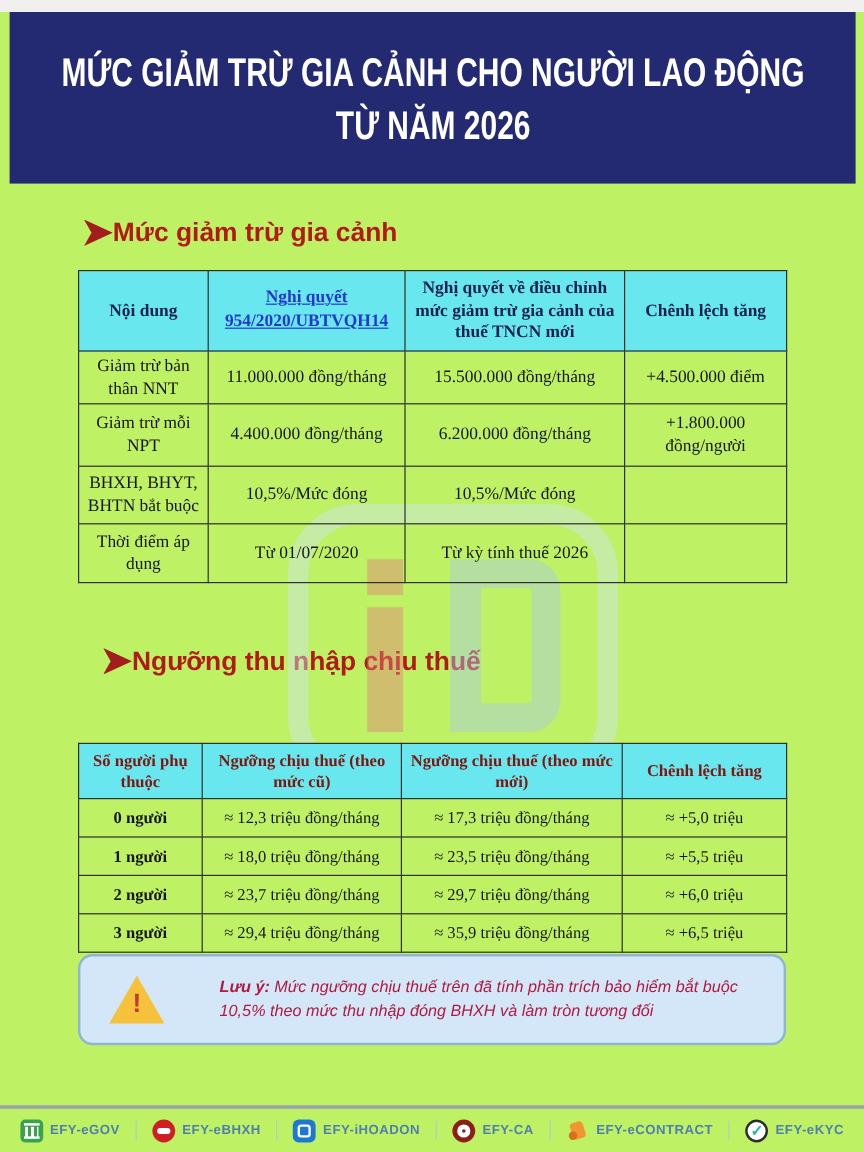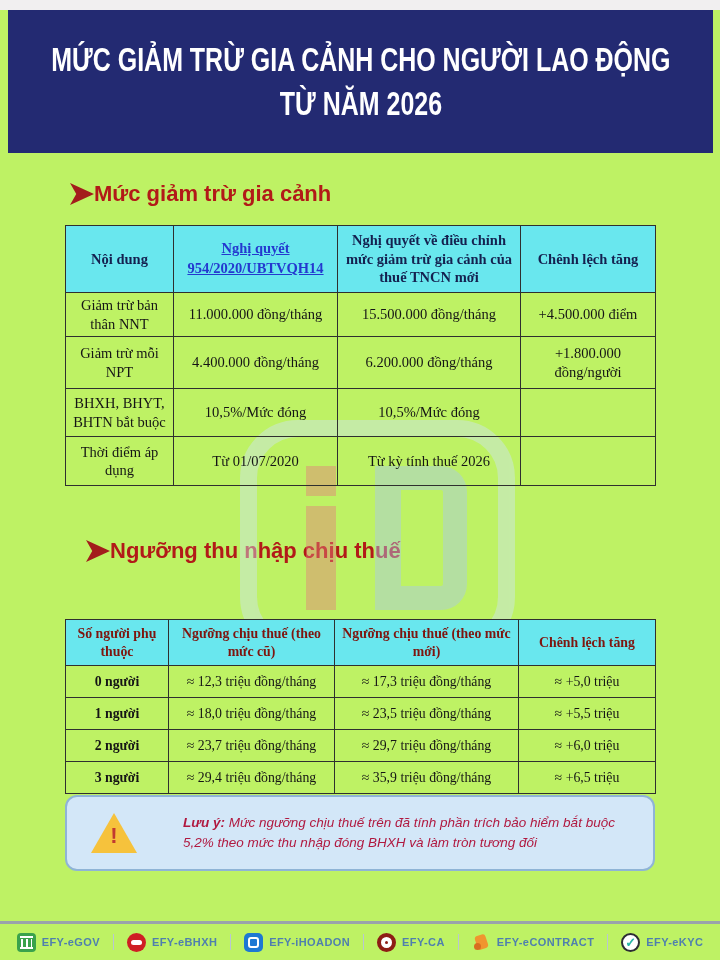--- a/index.html
+++ b/index.html
@@ -207,21 +207,21 @@
       </tr>
     </tbody>
   </table>
 
   <div class="note">
     <div class="warn">
       <div class="tri"></div>
       <div class="bang">!</div>
     </div>
     <div class="body">
-      <b>Lưu ý:</b><span> Mức ngưỡng chịu thuế trên đã tính phần trích bảo hiểm bắt buộc 5,2% theo mức thu nhập đóng BHXH và làm tròn tương đối</span>
+      <b>Lưu ý:</b><span> Mức ngưỡng chịu thuế trên đã tính phần trích bảo hiểm bắt buộc 10,5% theo mức thu nhập đóng BHXH và làm tròn tương đối</span>
     </div>
   </div>
 
   <div class="footer-line"></div>
   <div class="footer">
     <div class="fitem">
       <span class="ic ic-gov"></span>
       <span class="lbl">EFY-eGOV</span>
     </div>
     <div class="fsep"></div>

